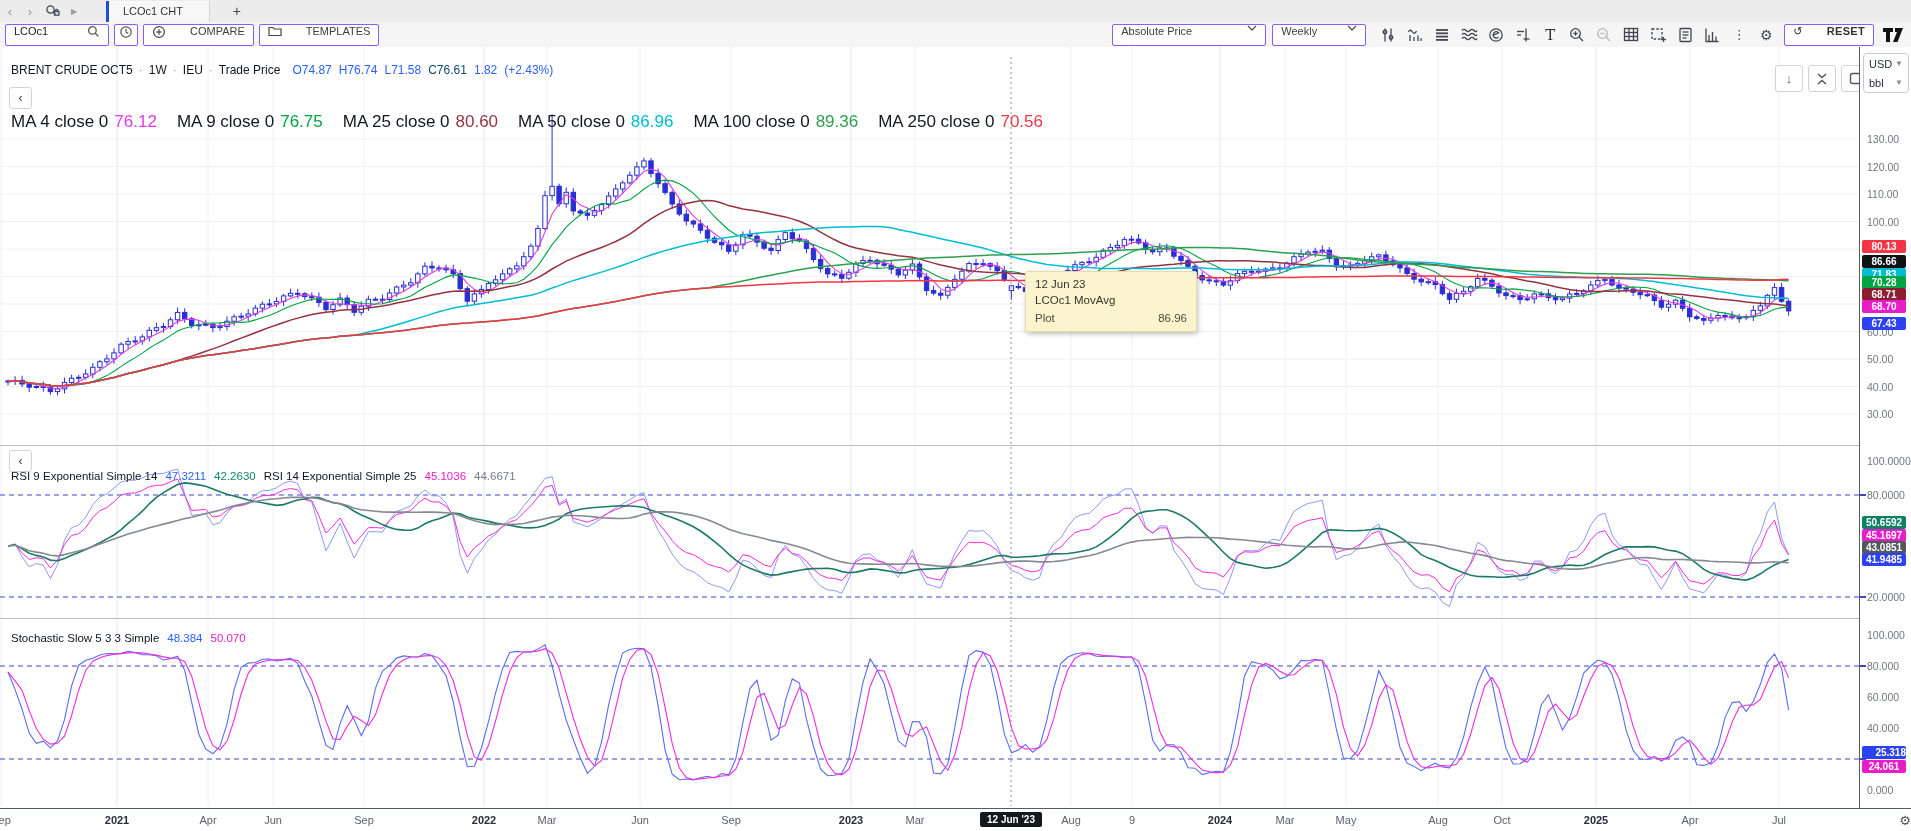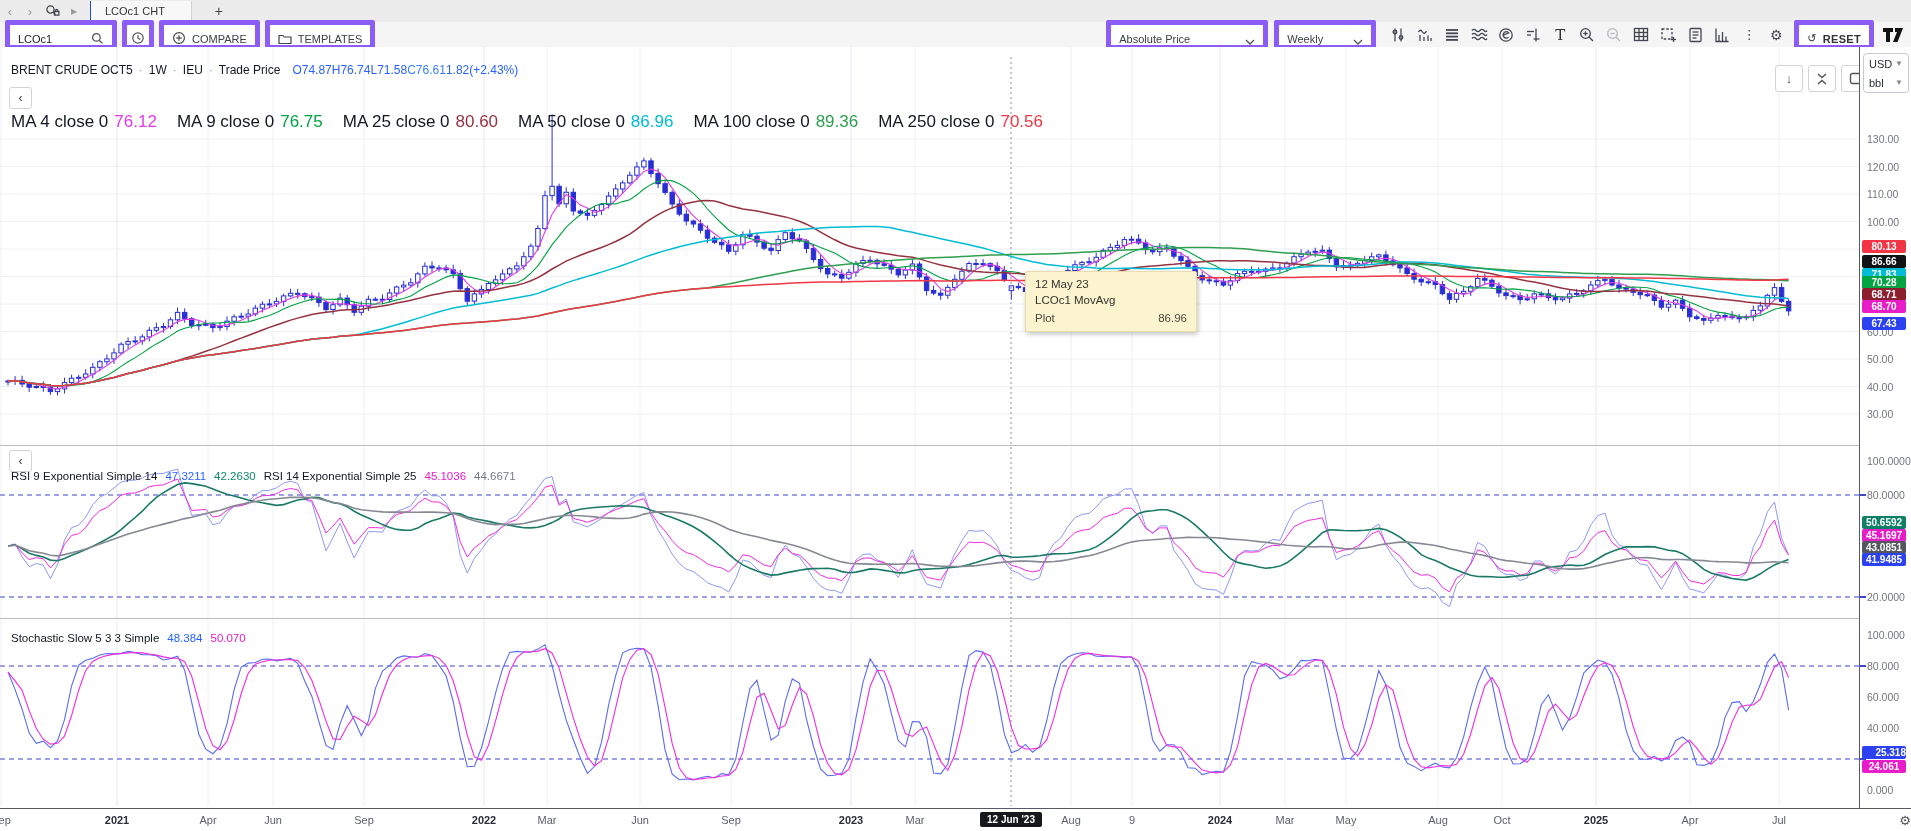--- a/index.html
+++ b/index.html
@@ -2,28 +2,28 @@
 <html><head>
 <meta charset="utf-8">
 <style>
   html,body{margin:0;padding:0;background:#e9e9e9}
   .app{position:relative;width:1911px;height:831px;background:#fff;overflow:hidden;
        font-family:"Liberation Sans","DejaVu Sans",sans-serif;color:#131722;-webkit-font-smoothing:antialiased}
   
   .tabbar{position:absolute;top:0;left:0;right:0;height:22px;background:#ececec;border-bottom:1px solid #d8d8d8;
           display:flex;align-items:center;font-size:11px;color:#6a6a6a}
   .nav-arrow{width:20px;text-align:center;font-size:13px;color:#9a9a9a;cursor:default}
-  .tab{height:21px;background:#f8f8f8;border-left:1px solid #1d4ed8;border-right:1px solid #d2d2d2;
-       display:flex;align-items:center;padding:0 26px 0 14px;color:#333;margin-left:6px}
+  .tab{height:21px;background:#f8f8f8;border-left:3px solid #1d4ed8;border-right:1px solid #d2d2d2;
+       display:flex;align-items:center;padding:0 26px 0 14px;color:#333;margin-left:22px}
   .tab-plus{width:26px;text-align:center;color:#444;font-size:14px;margin-left:14px}
   
   .toolbar{position:absolute;top:22px;left:0;right:0;height:25px;background:#f5f5f6;
            display:flex;align-items:center;padding:0 5px;gap:5px;font-size:11px}
-  .tbtn{height:20px;background:#fff;border:5px solid #8b5cf6;border-radius:2px;display:flex;align-items:flex-end;
-        gap:6px;padding:0 8px;color:#3c4043;white-space:nowrap}
+  .tbtn{height:20px;background:#fff;border:1px solid #8b5cf6;border-radius:2px;display:flex;align-items:flex-start;
+        gap:24px;padding:0 8px;color:#3c4043;white-space:nowrap}
   .symbolbox{width:86px;justify-content:space-between;color:#222}
   .clockbtn{padding:0 4px}
   .dropdown{justify-content:space-between}
   .icons{display:flex;align-items:center;gap:3px;margin-left:4px}
   .iconbtn{width:24px;height:22px;display:flex;align-items:center;justify-content:center;border-radius:2px;color:#434651}
   .iconbtn svg{stroke:#434651;fill:none;stroke-width:1.3}
   .disabled{opacity:.35}
   .right-cluster{margin-left:auto;display:flex;align-items:center;gap:6px}
   .reset-btn{font-weight:bold;letter-spacing:.3px;color:#333}
   .tv-logo{width:26px;height:22px;display:flex;align-items:center;justify-content:center}
@@ -45,21 +45,21 @@
   .tlabel{position:absolute;top:5px;transform:translateX(-50%);white-space:nowrap}
   .tbold{font-weight:bold;color:#2a2e39}
   .tbadge{position:absolute;top:3px;transform:translateX(-50%);background:#17181c;color:#fff;font-size:10px;
           font-weight:bold;padding:2px 7px;border-radius:2px;white-space:nowrap}
   .axis-corner{position:absolute;left:1859px;top:808px;width:52px;height:23px;background:#fff;
                border-top:1px solid #565a64;display:flex;align-items:center;justify-content:flex-end;
                padding-right:10px;color:#555;font-size:13px}
   
   .legend-row{position:absolute;left:11px;top:63px;font-size:12px;color:#131722;display:flex;gap:6px;align-items:baseline}
   .legend-sep{color:#9a9da6}
-  .ohlc{display:flex;}
+  .ohlc{display:flex;gap:7px}
   .collapse-btn{position:absolute;width:21px;height:20px;border:1px solid #d0d3da;border-radius:3px;background:#fff;
                 display:flex;align-items:center;justify-content:center;color:#333;font-size:12px;line-height:1}
   .ma-row{position:absolute;left:11px;top:112px;font-size:17px;display:flex;gap:20px;white-space:nowrap}
   .ma-item span{margin-left:6px;font-weight:normal}
   .ind-legend{position:absolute;left:11px;font-size:11.5px;display:flex;gap:8px;white-space:nowrap}
   .tooltip{position:absolute;left:1025px;top:271px;width:152px;background:#fcf3cf;border:1px solid #e8dcab;
            box-shadow:1px 2px 5px rgba(0,0,0,.25);padding:6px 9px 7px;font-size:11.5px;color:#35342c;border-radius:2px}
   .tt-date{margin-bottom:4px}
   .tt-series{margin-bottom:6px}
   .tt-row{display:flex;justify-content:space-between;color:#4a4a40}
@@ -857,37 +857,37 @@
     <span class="legend-sep">·</span>
     <span>1W</span>
     <span class="legend-sep">·</span>
     <span>IEU</span>
     <span class="legend-sep">·</span>
     <span>Trade Price</span>
     <span class="ohlc" id="ohlc-values" style="margin-left:6px">
         <span style="color: rgb(41, 98, 255);">O74.87</span>
         <span style="color: rgb(41, 98, 255);">H76.74</span>
         <span style="color: rgb(41, 98, 255);">L71.58</span>
-        <span style="color: #3b82f6;">C76.61</span>
+        <span style="color: #0c4a6e;">C76.61</span>
         <span style="color: rgb(41, 98, 255);">1.82</span>
         <span style="color: rgb(41, 98, 255);">(+2.43%)</span>
       </span>
   </div>
   <div class="collapse-btn" style="left:9px;top:87px">‹</div>
   <div class="ma-row" id="ma-legend">
       <span class="ma-item"><span style="margin-left: 0px;">MA 4 close 0</span><span style="color: rgb(224, 59, 232);">76.12</span></span>
       <span class="ma-item"><span style="margin-left: 0px;">MA 9 close 0</span><span style="color: rgb(0, 164, 67);">76.75</span></span>
       <span class="ma-item"><span style="margin-left: 0px;">MA 25 close 0</span><span style="color: rgb(150, 50, 63);">80.60</span></span>
       <span class="ma-item"><span style="margin-left: 0px;">MA 50 close 0</span><span style="color: rgb(0, 188, 212);">86.96</span></span>
       <span class="ma-item"><span style="margin-left: 0px;">MA 100 close 0</span><span style="color: rgb(47, 158, 79);">89.36</span></span>
       <span class="ma-item"><span style="margin-left: 0px;">MA 250 close 0</span><span style="color: rgb(242, 54, 69);">70.56</span></span>
     </div>
 
   <div class="tooltip">
-    <div class="tt-date">12 May 23</div>
+    <div class="tt-date">12 Jun 23</div>
     <div class="tt-series">LCOc1 MovAvg</div>
     <div class="tt-row">
       <span>Plot</span>
       <span>86.96</span>
     </div>
   </div>
 
   <div class="pane-buttons">
     <div class="pbtn">↓</div>
     <div class="pbtn">

